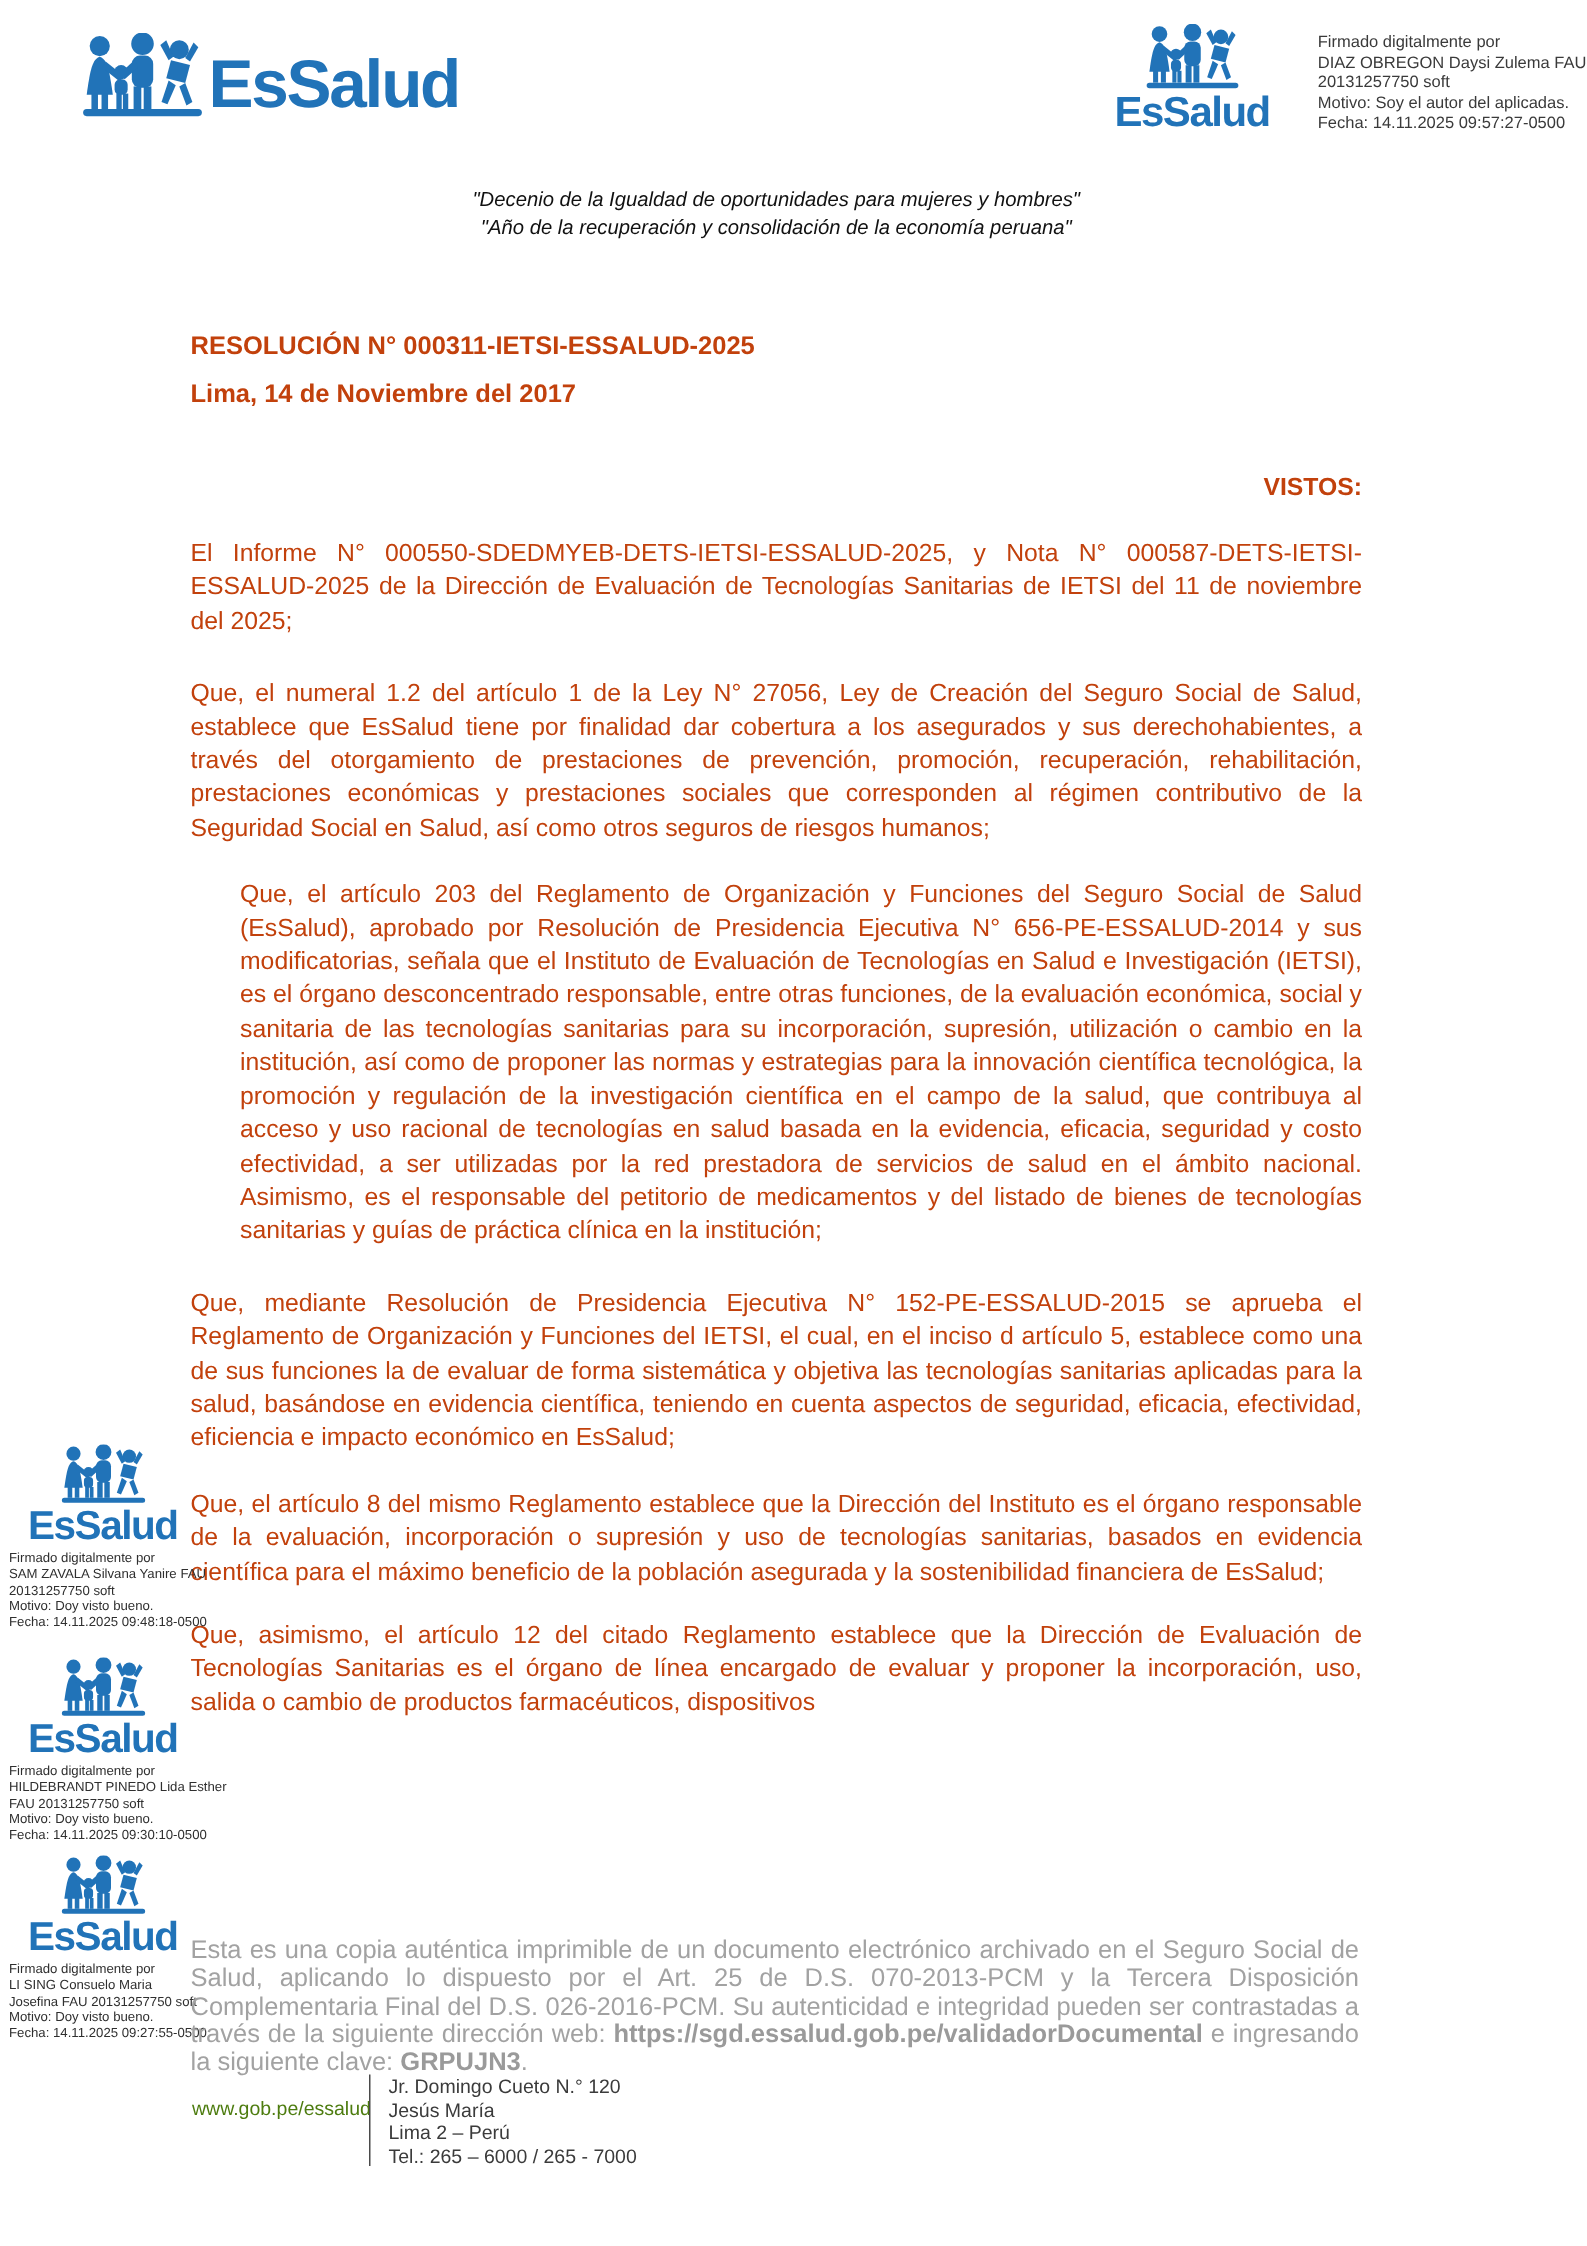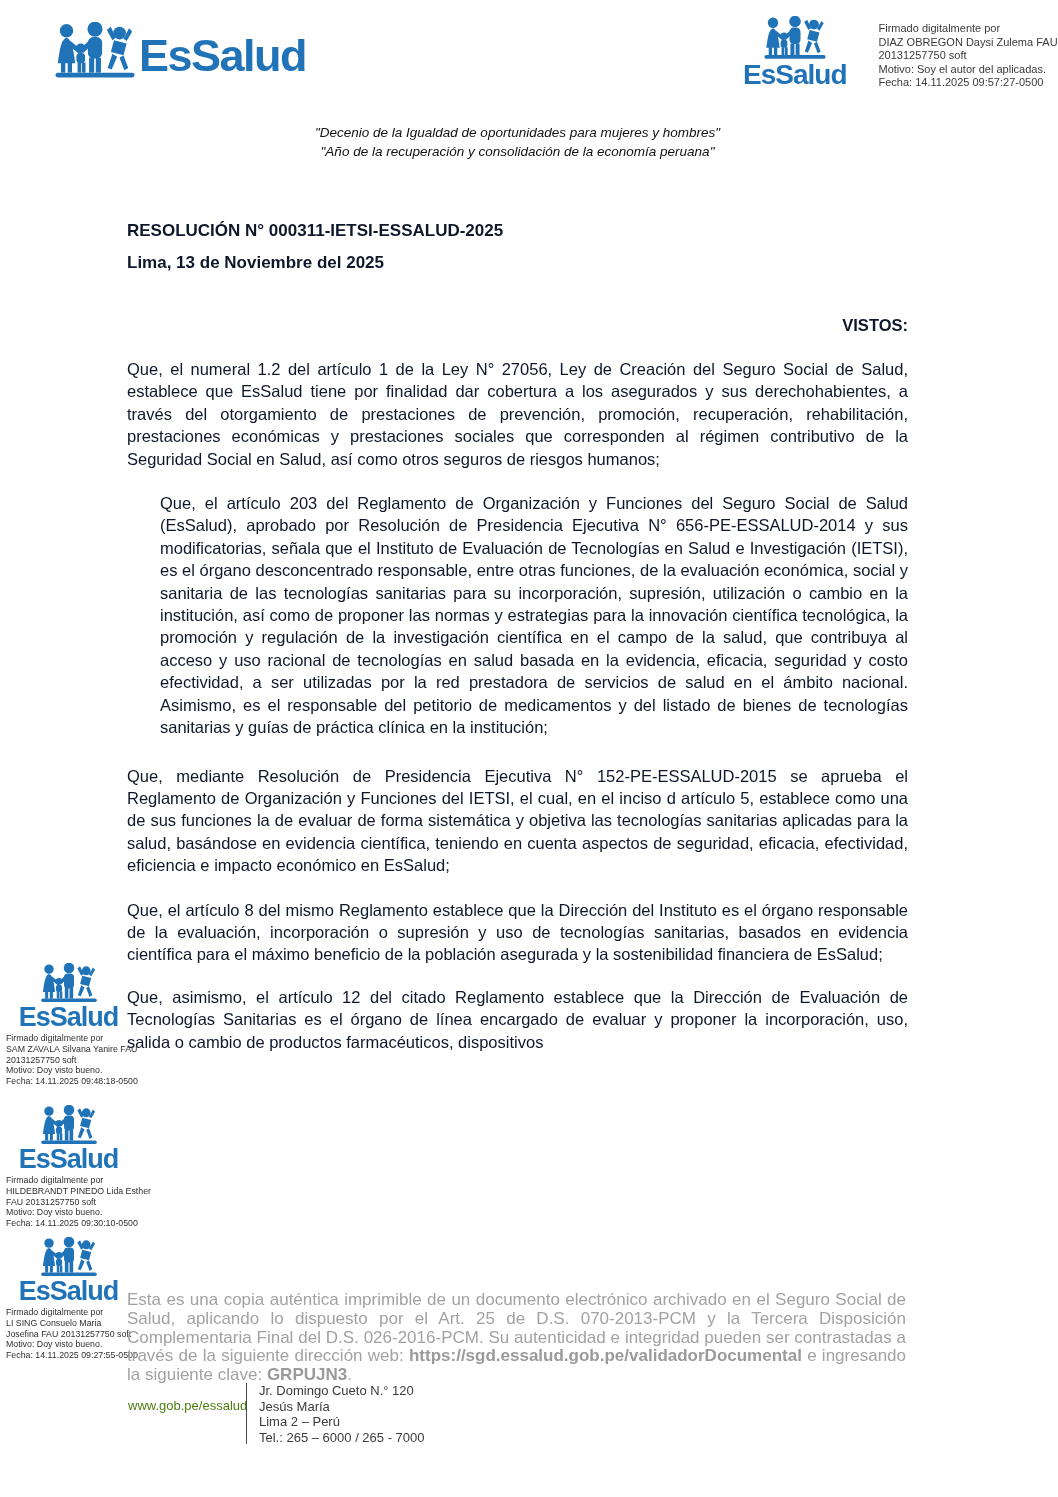--- a/index.html
+++ b/index.html
@@ -49,21 +49,21 @@
   
   .quotes {
     position: absolute; left: 127px; top: 123px; width: 781px;
     text-align: center; font-style: italic;
     font-size: 13.5px; line-height: 19px; color: #111;
   }
 
   
   .doc-body {
     position: absolute; left: 127px; top: 220px; width: 781px;
-    font-size: 16.5px; line-height: 22.4px; color: #0f172a;
+    font-size: 16.5px; line-height: 22.4px; color: #c2410c;
   }
   .doc-title   { font-size: 17px; font-weight: 700; line-height: 22px; margin-bottom: 10px; }
   .doc-date    { font-size: 17px; font-weight: 700; line-height: 22px; margin-bottom: 40px; }
   .doc-heading { font-weight: 700; line-height: 22px; text-align: right; }
   .h-vistos        { margin-bottom: 22px; }
   .h-considerando  { margin-bottom: 22px; }
   .doc-par { text-align: justify; }
   .p-vistos { margin-bottom: 26px; }
   .p-0 { margin-bottom: 22px; }
   .p-1 { margin-bottom: 26px; margin-left: 33px; }
@@ -165,23 +165,24 @@
     </div>
   </div>
 
   <div class="quotes">
     <div>"Decenio de la Igualdad de oportunidades para mujeres y hombres"</div>
     <div>"Año de la recuperación y consolidación de la economía peruana"</div>
   </div>
 
   <div class="doc-body">
     <div class="doc-title">RESOLUCIÓN N° 000311-IETSI-ESSALUD-2025</div>
-    <div class="doc-date">Lima, 13 de Noviembre del 2025</div>
+    <div class="doc-date">Lima, 14 de Noviembre del 2017</div>
 
     <div class="doc-heading h-vistos">VISTOS:</div>
+    <p class="doc-par p-vistos">El Informe N° 000550-SDEDMYEB-DETS-IETSI-ESSALUD-2025, y Nota N° 000587-DETS-IETSI-ESSALUD-2025 de la Dirección de Evaluación de Tecnologías Sanitarias de IETSI del 11 de noviembre del 2025;</p>
 
     <p class="doc-par p-0">Que, el numeral 1.2 del artículo 1 de la Ley N° 27056, Ley de Creación del Seguro Social de Salud, establece que EsSalud tiene por finalidad dar cobertura a los asegurados y sus derechohabientes, a través del otorgamiento de prestaciones de prevención, promoción, recuperación, rehabilitación, prestaciones económicas y prestaciones sociales que corresponden al régimen contributivo de la Seguridad Social en Salud, así como otros seguros de riesgos humanos;</p>
     <p class="doc-par p-1">Que, el artículo 203 del Reglamento de Organización y Funciones del Seguro Social de Salud (EsSalud), aprobado por Resolución de Presidencia Ejecutiva N° 656-PE-ESSALUD-2014 y sus modificatorias, señala que el Instituto de Evaluación de Tecnologías en Salud e Investigación (IETSI), es el órgano desconcentrado responsable, entre otras funciones, de la evaluación económica, social y sanitaria de las tecnologías sanitarias para su incorporación, supresión, utilización o cambio en la institución, así como de proponer las normas y estrategias para la innovación científica tecnológica, la promoción y regulación de la investigación científica en el campo de la salud, que contribuya al acceso y uso racional de tecnologías en salud basada en la evidencia, eficacia, seguridad y costo efectividad, a ser utilizadas por la red prestadora de servicios de salud en el ámbito nacional. Asimismo, es el responsable del petitorio de medicamentos y del listado de bienes de tecnologías sanitarias y guías de práctica clínica en la institución;</p>
     <p class="doc-par p-2">Que, mediante Resolución de Presidencia Ejecutiva N° 152-PE-ESSALUD-2015 se aprueba el Reglamento de Organización y Funciones del IETSI, el cual, en el inciso d artículo 5, establece como una de sus funciones la de evaluar de forma sistemática y objetiva las tecnologías sanitarias aplicadas para la salud, basándose en evidencia científica, teniendo en cuenta aspectos de seguridad, eficacia, efectividad, eficiencia e impacto económico en EsSalud;</p>
     <p class="doc-par p-3">Que, el artículo 8 del mismo Reglamento establece que la Dirección del Instituto es el órgano responsable de la evaluación, incorporación o supresión y uso de tecnologías sanitarias, basados en evidencia científica para el máximo beneficio de la población asegurada y la sostenibilidad financiera de EsSalud;</p>
     <p class="doc-par p-4">Que, asimismo, el artículo 12 del citado Reglamento establece que la Dirección de Evaluación de Tecnologías Sanitarias es el órgano de línea encargado de evaluar y proponer la incorporación, uso, salida o cambio de productos farmacéuticos, dispositivos</p>
   </div>
 
   <div class="side-stamp side-stamp-1">
     <div class="stamp-logo">

